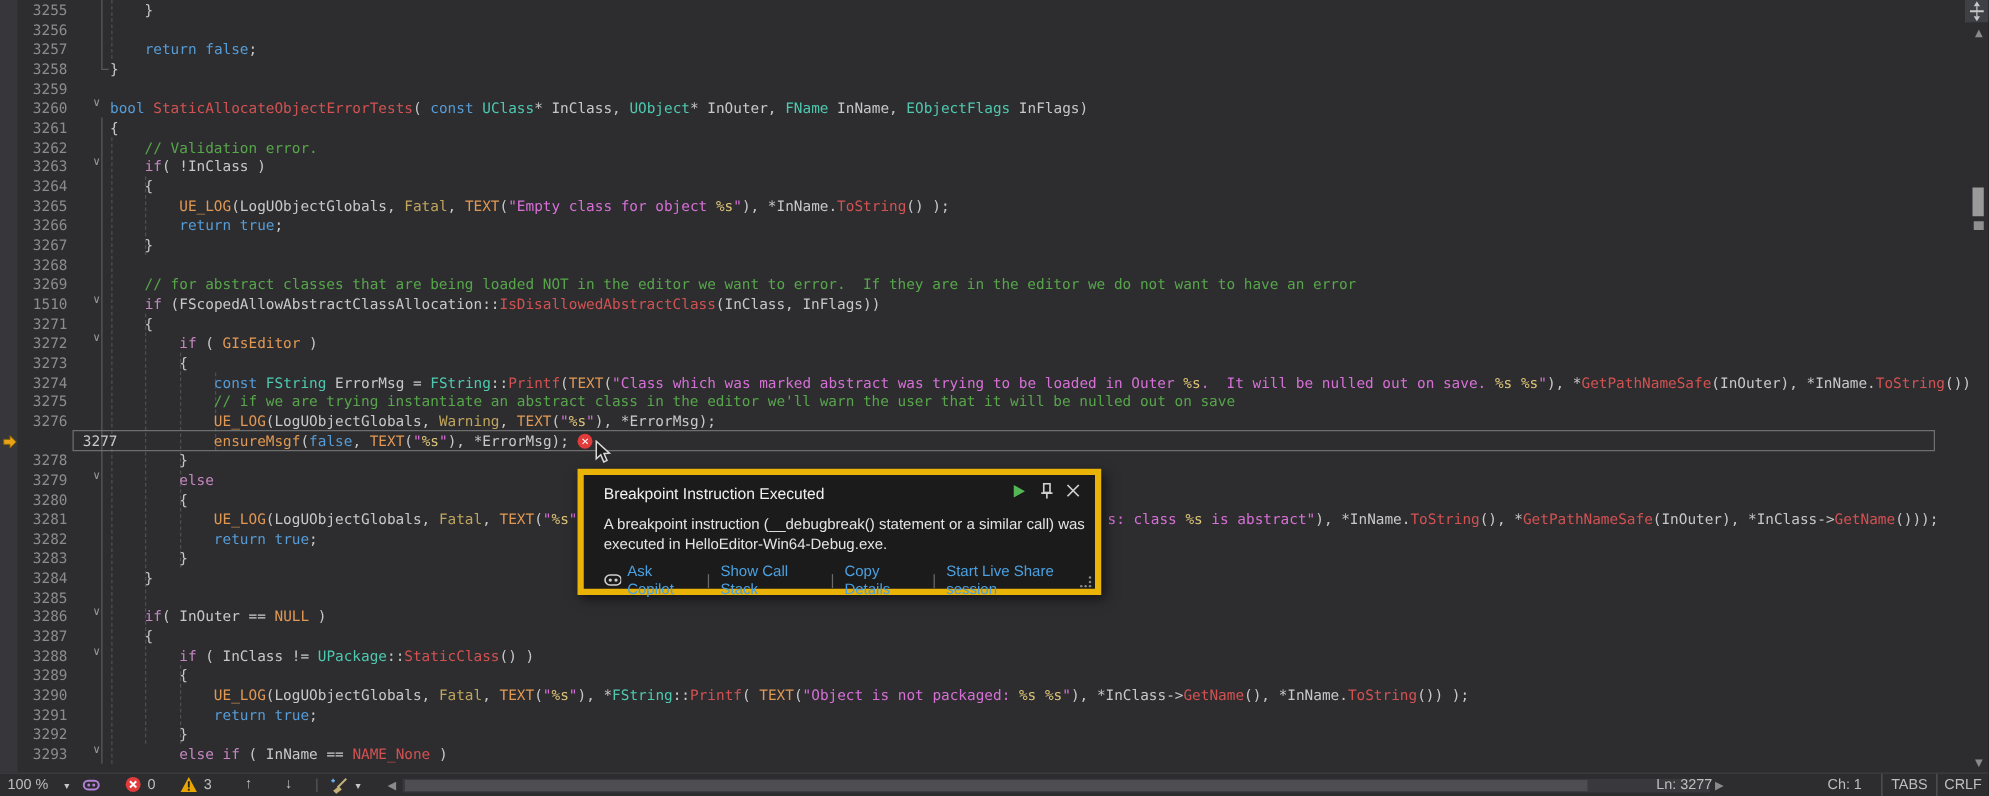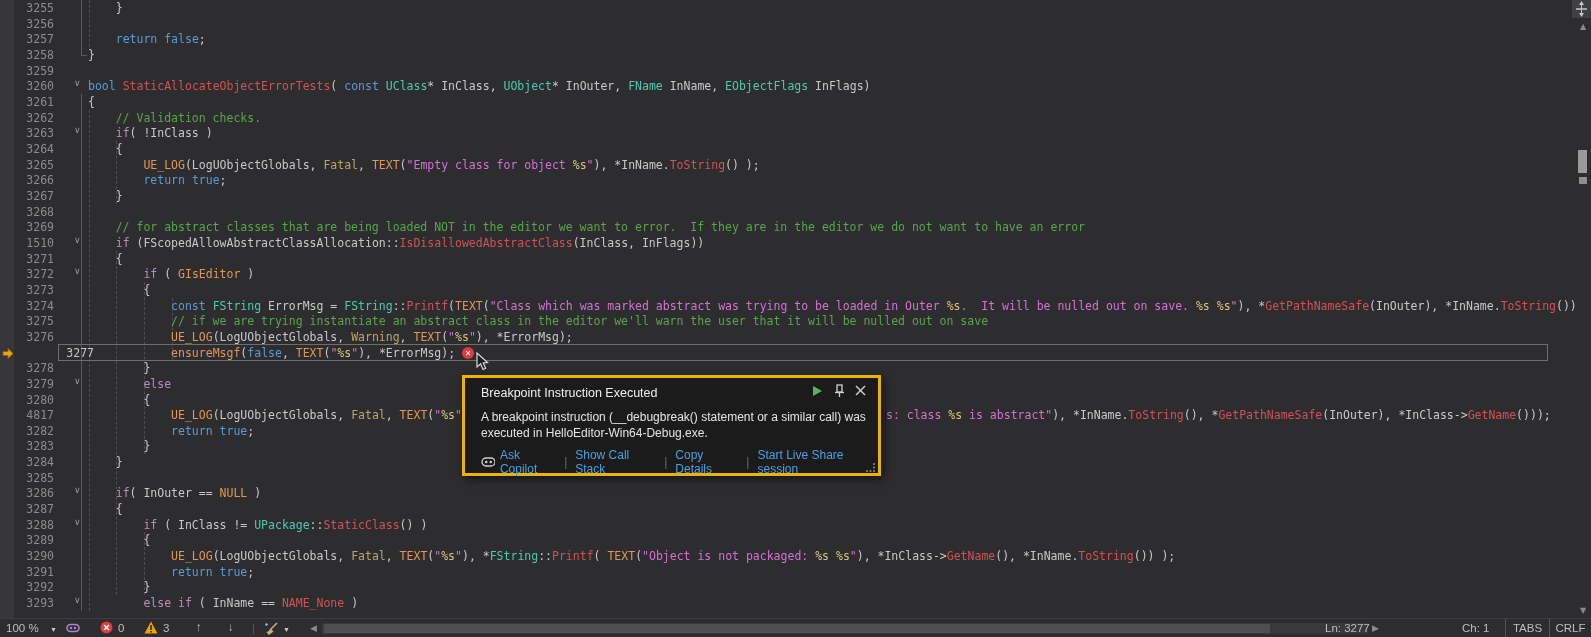--- a/index.html
+++ b/index.html
@@ -26,21 +26,21 @@
   .curline-box { position:absolute; left:58px; width:1490px; height:17px; border:1px solid #6e6e6e; }
   .guide { position:absolute; width:0; border-left:1px dashed #4d4d52; }
   .scopeline { position:absolute; width:0; border-left:1px solid #5a5a5a; }
   .scopecorner { position:absolute; width:6px; height:0; border-bottom:1px solid #5a5a5a; }
   .exec-arrow { position:absolute; left:2px; }
   .break-x { display:inline-flex; align-items:center; justify-content:center; vertical-align:middle;
              width:12px; height:12px; margin-left:7px; border-radius:50%;
              background:var(--error-red); color:#fff; font:bold 8px "DejaVu Sans", sans-serif; }
   
   .popup { position:absolute; left:462px; top:375px; width:419px; height:101px;
-           background:#1b1b1c; border:3px solid #eab308; box-shadow:3px 3px 9px rgba(0,0,0,.55); z-index:5; }
+           background:#1b1b1c; border:5px solid #eab308; box-shadow:3px 3px 9px rgba(0,0,0,.55); z-index:5; }
   .popup-title { position:absolute; left:16px; top:8px; font-size:12.5px; color:#f0f0f0; }
   .popup-btns { position:absolute; right:12px; top:6px; display:flex; gap:10px; align-items:center; }
   .popup-body { position:absolute; left:16px; top:31px; width:390px; font-size:12px; line-height:16px; color:#e4e4e4; }
   .popup-links { position:absolute; left:16px; top:70px; display:flex; align-items:center; font-size:12px; }
   .plink { color:var(--link-blue); cursor:pointer; }
   .psep { color:#6a6a6a; margin:0 8px; }
   .grip { position:absolute; right:2px; bottom:1px; }
   
   .vscroll { position:absolute; left:1575px; top:18px; width:16px; height:600px; background:var(--editor-bg); }
   .vs-arrow { position:absolute; left:0; width:16px; text-align:center; color:#8a8a8a; font:8px "DejaVu Sans", sans-serif; cursor:pointer; }
@@ -103,21 +103,21 @@
         <div class="lnum">3260</div>
         <div class="fold">∨</div>
         <div class="codetext"><span class="tok-k">bool</span><span class="tok-g"> </span><span class="tok-f">StaticAllocateObjectErrorTests</span><span class="tok-g">( </span><span class="tok-k">const</span><span class="tok-g"> </span><span class="tok-t">UClass</span><span class="tok-g">* InClass, </span><span class="tok-t">UObject</span><span class="tok-g">* InOuter, </span><span class="tok-t">FName</span><span class="tok-g"> InName, </span><span class="tok-t">EObjectFlags</span><span class="tok-g"> InFlags)</span></div>
       </div>
       <div class="row" style="top: 93.96px;">
         <div class="lnum">3261</div>
         <div class="codetext"><span class="tok-g">{</span></div>
       </div>
       <div class="row" style="top: 109.62px;">
         <div class="lnum">3262</div>
-        <div class="codetext"><span class="tok-o">    // Validation checks.</span></div>
+        <div class="codetext"><span class="tok-o">    // Validation error.</span></div>
       </div>
       <div class="row" style="top: 125.28px;">
         <div class="lnum">3263</div>
         <div class="fold">∨</div>
         <div class="codetext"><span class="tok-g">    </span><span class="tok-c">if</span><span class="tok-g">( !InClass )</span></div>
       </div>
       <div class="row" style="top: 140.94px;">
         <div class="lnum">3264</div>
         <div class="codetext"><span class="tok-g">    {</span></div>
       </div>
@@ -186,21 +186,21 @@
       <div class="row" style="top: 375.84px;">
         <div class="lnum">3279</div>
         <div class="fold">∨</div>
         <div class="codetext"><span class="tok-g">        </span><span class="tok-c">else</span></div>
       </div>
       <div class="row" style="top: 391.5px;">
         <div class="lnum">3280</div>
         <div class="codetext"><span class="tok-g">        {</span></div>
       </div>
       <div class="row" style="top: 407.16px;">
-        <div class="lnum">4817</div>
+        <div class="lnum">3281</div>
         <div class="codetext"><span class="tok-g">            </span><span class="tok-m">UE_LOG</span><span class="tok-g">(LogUObjectGlobals, </span><span class="tok-e">Fatal</span><span class="tok-g">, </span><span class="tok-m">TEXT</span><span class="tok-g">(</span><span class="tok-s">"</span><span class="tok-p">%s</span><span class="tok-s">"</span></div>
         <div class="codetext" style="left: 886px;"><span class="tok-s">s: class </span><span class="tok-p">%s</span><span class="tok-s"> is abstract"</span><span class="tok-g">), *InName.</span><span class="tok-f">ToString</span><span class="tok-g">(), *</span><span class="tok-f">GetPathNameSafe</span><span class="tok-g">(InOuter), *InClass-&gt;</span><span class="tok-f">GetName</span><span class="tok-g">()));</span></div>
       </div>
       <div class="row" style="top: 422.82px;">
         <div class="lnum">3282</div>
         <div class="codetext"><span class="tok-g">            </span><span class="tok-k">return</span><span class="tok-g"> </span><span class="tok-k">true</span><span class="tok-g">;</span></div>
       </div>
       <div class="row" style="top: 438.48px; text-decoration: underline;">
         <div class="lnum">3283</div>
         <div class="codetext"><span class="tok-g">        }</span></div>

